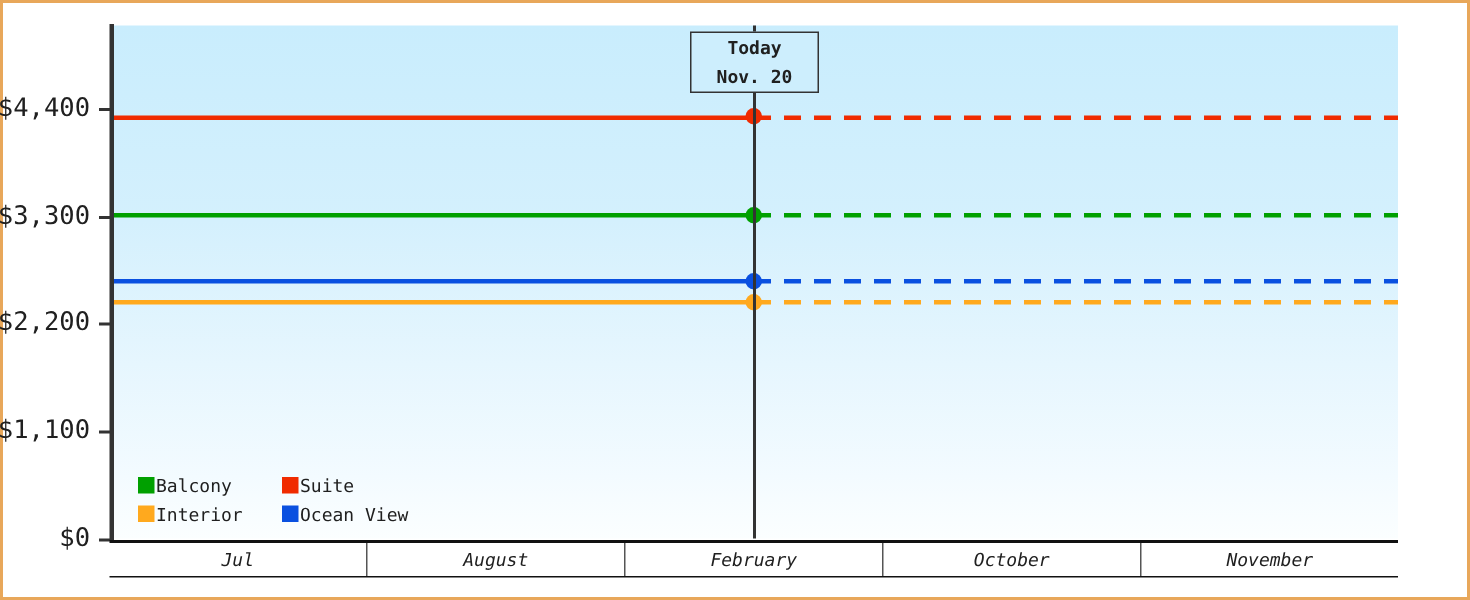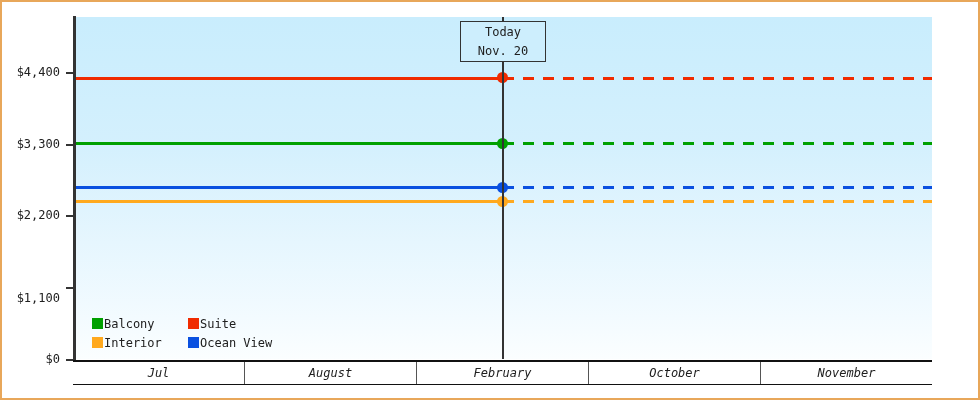--- a/index.html
+++ b/index.html
@@ -37,21 +37,21 @@
   .ytick {
     position: absolute;
     left: 64px;
     width: 8px; height: 2px;
     background: #333333;
   }
   .ylabel {
     position: absolute;
     right: 918px;
     text-align: right;
-    font-size: 12px;
+    font-size: 17px;
     line-height: 12px;
     color: #202020;
     white-space: nowrap;
     letter-spacing: 0px;
   }
   
   .series-solid {
     position: absolute;
     left: 0px;
     height: 3px;
@@ -77,21 +77,21 @@
     left: 458px; top: 19px;
     width: 86px; height: 41px;
     border: 1px solid #333333;
     background: #cdeefd;
     text-align: center;
     font-size: 12px;
     line-height: 19px;
     color: #202020;
     padding-top: 1px;
   }
-  #today-box div { white-space: nowrap; }
+  #today-box div { white-space: nowrap; font-weight: bold; }
   
   #legend {
     position: absolute;
     left: 90px; top: 312px;
     display: grid;
     grid-template-columns: 96px auto;
     grid-auto-rows: 19px;
     align-items: center;
   }
   .legend-item {
@@ -142,21 +142,21 @@
   <div class="ytick" style="top:70px"></div>
   <div class="ylabel" style="top:64px">$4,400</div>
 
   <div class="ytick" style="top:142px"></div>
   <div class="ylabel" style="top:136px">$3,300</div>
 
   <div class="ytick" style="top:213px"></div>
   <div class="ylabel" style="top:207px">$2,200</div>
 
   <div class="ytick" style="top:285px"></div>
-  <div class="ylabel" style="top:290px">$1,100</div>
+  <div class="ylabel" style="top:279px">$1,100</div>
 
   <div class="ytick" style="top:357px"></div>
   <div class="ylabel" style="top:351px">$0</div>
 
   <div class="series-solid" style="top:75px; left:74px; width:427px; background:#f02b00"></div>
   <div class="series-dash" style="top:75px; left:501px; width:429px;
               background:repeating-linear-gradient(to right,#f02b00 0 11px,transparent 11px 20px)"></div>
   <div class="marker" style="top:70px; left:495px; background:#f02b00"></div>
 
   <div class="series-solid" style="top:140px; left:74px; width:427px; background:#00a000"></div>

